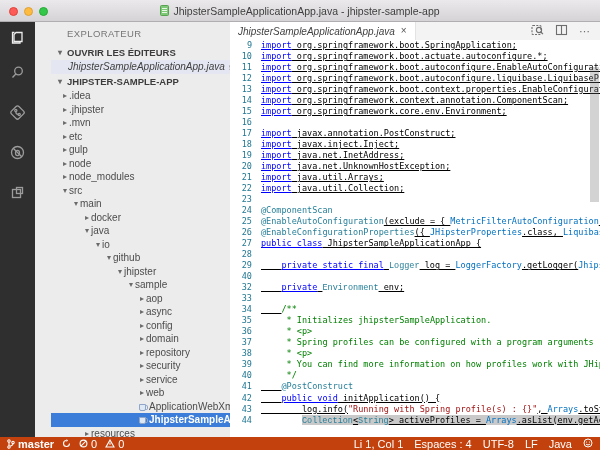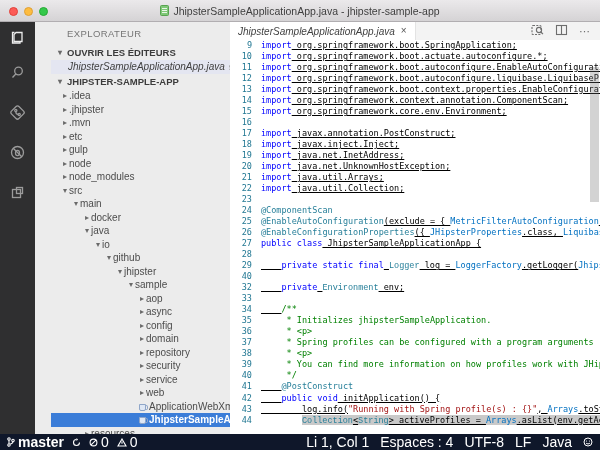--- a/index.html
+++ b/index.html
@@ -51,32 +51,32 @@
   .tab-label { font-size:10px; font-style:italic; color:#414141; }
   .tab-close { font-size:10px; color:#555; line-height:10px; }
   .tab-actions { margin-left:auto; display:flex; align-items:center; gap:11px; padding-right:9px; }
   .tab-actions svg { stroke:#6e6e6e; fill:none; stroke-width:1.1; }
   .ellipsis { color:#6e6e6e; font-size:11px; letter-spacing:1px; line-height:8px; }
 
   .code-area { flex:1; position:relative; overflow:hidden; font-family:"DejaVu Sans Mono", monospace; font-size:8.5px; }
   .code-line { height:11.03px; line-height:11.03px; display:flex; white-space:pre; overflow:hidden; }
   .ln { flex:0 0 22px; width:22px; text-align:right; padding-right:0; color:#237893; }
   .lc { padding-left:9px; color:#000; }
-  .tk-k  { color:#0000ff; }
+  .tk-k  { color:#0000ff;text-decoration:underline; }
   .tk-a  { color:#267f99; }
   .tk-ty { color:#267f99;font-family:Liberation Mono, monospace; }
   .tk-c  { color:#0070c1; }
   .tk-s  { color:#a31515; }
   .tk-cm { color:#008000; }
   .tk-p  { color:#000000;text-decoration:underline; }
   .hl { background:#c9c9c9; }
   .vscroll { position:absolute; right:1px; top:27px; width:9px; height:135px; background:rgba(110,110,110,.3); }
 
   
-  .statusbar { flex:0 0 13px; background:#0f172a; color:#fff; display:flex; align-items:center; font-size:14px; padding:0 7px; }
+  .statusbar { flex:0 0 13px; background:#c2410c; color:#fff; display:flex; align-items:center; font-size:11px; padding:0 7px; }
   .sb-left { display:flex; align-items:center; gap:8px; }
   .sb-right { margin-left:auto; display:flex; align-items:center; gap:11px; }
   .sb-item { display:flex; align-items:center; gap:3px; }
   .sb-item svg { stroke:#fff; fill:none; stroke-width:1.1; }
   .sb-bold { font-weight:bold; }
 </style>
 </head>
 <body>
 
 <div class="window">

